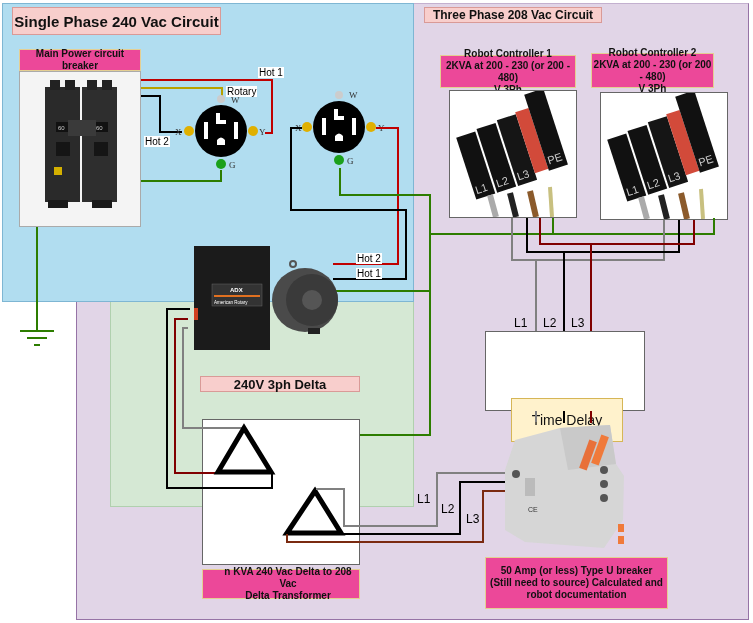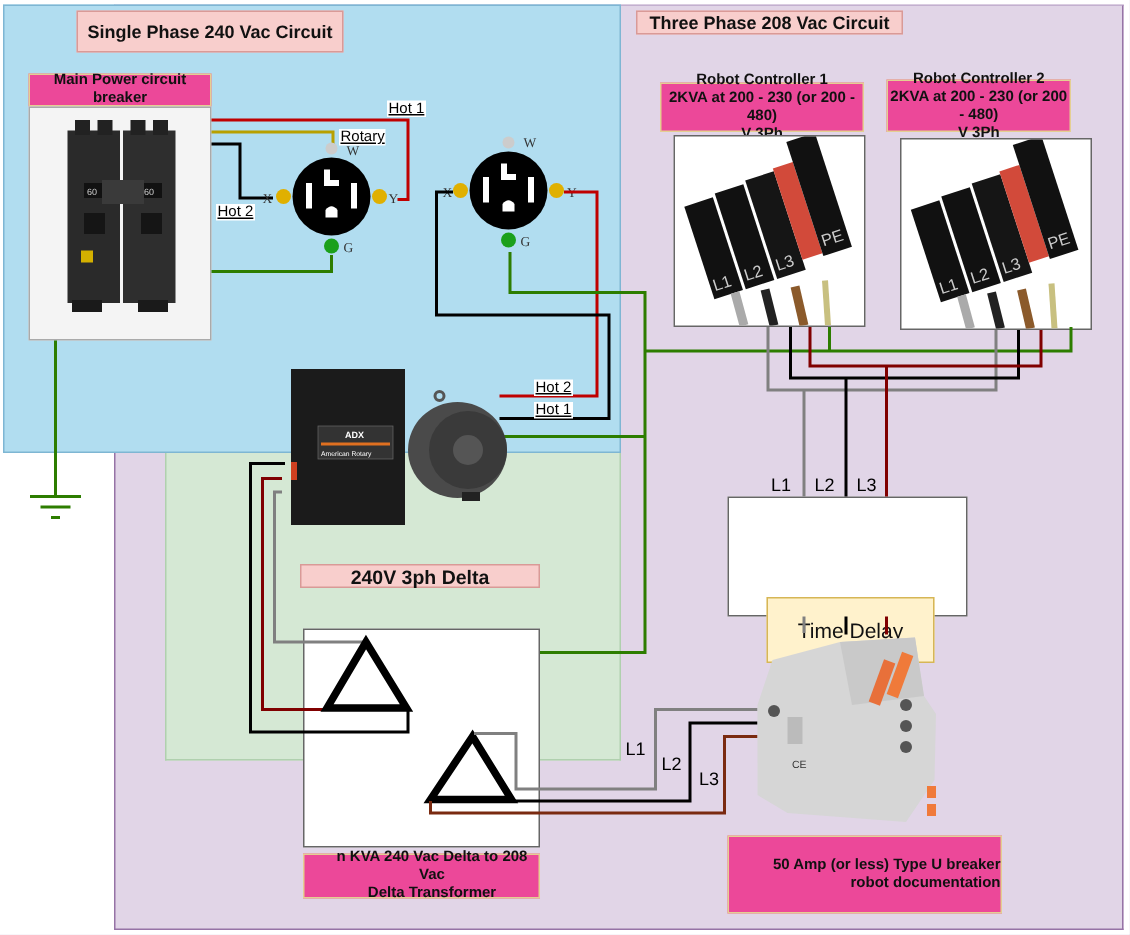--- a/index.html
+++ b/index.html
@@ -4,33 +4,33 @@
 <style>
   html, body { margin:0; padding:0; background:#ffffff; }
   body { width:753px; height:623px; position:relative; overflow:hidden; font-family:"Liberation Sans", sans-serif; }
   .region { position:absolute; box-sizing:border-box; }
   #region-purple { left:76px; top:3px; width:673px; height:617px; background:#e1d5e7; border:1px solid #9673a6; border-top-color:#c3b0cf; }
   #region-blue { left:2px; top:3px; width:412px; height:299px; background:#b1ddf0; border:1px solid #7eb6d3; }
   #region-green { left:110px; top:302px; width:304px; height:205px; background:#d5e8d4; border:1px solid #b0d0ae; border-top:none; }
   .title-box { position:absolute; box-sizing:border-box; background:#f8cecc; border:1px solid #d99a97; display:flex; align-items:center; justify-content:center; font-weight:bold; color:#111; }
   .note { position:absolute; box-sizing:border-box; background:#ec4899; border:1px solid #e4cf92; display:flex; align-items:center; justify-content:center; text-align:center; font-weight:bold; font-size:10px; line-height:12px; color:#111; }
   .white-box { position:absolute; box-sizing:border-box; background:#ffffff; border:1px solid #666; }
-  .wire-label { position:absolute; font-size:10px; background:#fff; color:#000; line-height:11px; padding:0 1px;text-decoration:underline; }
+  .wire-label { position:absolute; font-size:10px; background:#fff; color:#000; line-height:11px; padding:0 1px; }
   .line-label { position:absolute; font-size:12px; color:#000; font-weight:normal; }
   svg.wires { position:absolute; left:0; top:0; }
   .td-inner { position:absolute; box-sizing:border-box; background:#fff2cc; border:1px solid #d6b656; display:flex; align-items:center; justify-content:center; font-size:14px; color:#111;margin-top:48px; }
 </style>
 </head>
 <body>
 
 <div class="region" id="region-purple"></div>
 <div class="region" id="region-blue"></div>
 <div class="region" id="region-green"></div>
 
-<div class="title-box" style="left:12px;top:7px;width:178px;height:28px;font-size:12px;margin-left:39px;">Single Phase 240 Vac Circuit</div>
+<div class="title-box" style="left:12px;top:7px;width:209px;height:28px;font-size:15px;">Single Phase 240 Vac Circuit</div>
 <div class="title-box" style="left:424px;top:7px;width:178px;height:16px;font-size:12px;">Three Phase 208 Vac Circuit</div>
 <div class="title-box" style="left:200px;top:376px;width:160px;height:16px;font-size:13px;">240V 3ph Delta</div>
 
 <div class="note" style="left:19px;top:49px;width:122px;height:22px;flex-direction:column;">
   <span>Main Power circuit breaker</span>
 </div>
 <div class="white-box" style="left:19px;top:71px;width:122px;height:156px;background:#f4f4f4;border-color:#aaa;">
   <svg width="120" height="154">
     <rect x="25" y="15" width="35" height="115" fill="#2a2a2a"></rect>
     <rect x="62" y="15" width="35" height="115" fill="#2e2e2e"></rect>
@@ -103,22 +103,23 @@
 <div class="white-box" style="left:485px;top:331px;width:160px;height:80px;">
   <div class="td-inner" style="left:25px;top:18px;width:112px;height:44px;">Time Delay</div>
 </div>
 
 <div class="white-box" style="left:202px;top:419px;width:158px;height:146px;"></div>
 <div class="note" style="left:202px;top:569px;width:158px;height:30px;flex-direction:column;padding-left:14px;">
   <span>n KVA 240 Vac Delta to 208 Vac</span>
   <span>Delta Transformer</span>
 </div>
 
-<div class="note" style="left:485px;top:557px;width:183px;height:52px;flex-direction:column;align-items:flex-end;">
+<div class="note" style="left:485px;top:557px;width:183px;height:52px;flex-direction:column;">
   <span>50 Amp (or less) Type U breaker</span>
+  <span>(Still need to source) Calculated and</span>
   <span>robot documentation</span>
 </div>
 
 <svg class="wires" width="753" height="623">
 
   <polyline points="141,80 272,80 272,133 265,133" fill="none" stroke="#c00000" stroke-width="2"></polyline>
   <polyline points="141,88 222,88 222,96" fill="none" stroke="#b8a000" stroke-width="2"></polyline>
   <polyline points="141,96 160,96 160,132 182,132" fill="none" stroke="#000" stroke-width="2"></polyline>
   <polyline points="141,181 221,181 221,170" fill="none" stroke="#2d7d00" stroke-width="2"></polyline>
 

